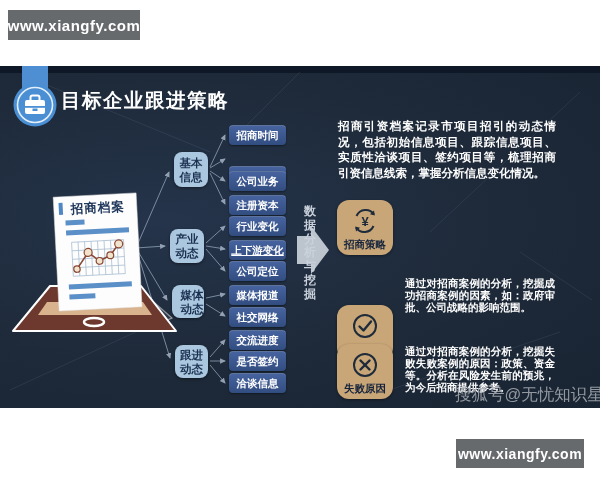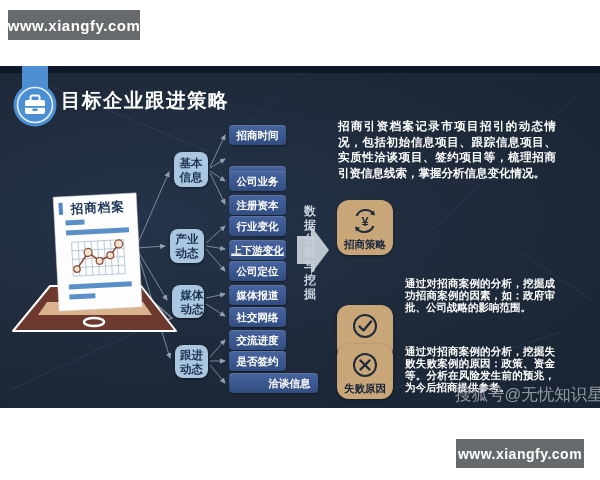--- a/index.html
+++ b/index.html
@@ -154,21 +154,21 @@
   <div class="node" style="top:142px;margin-top:24px;">所属行业</div>
   <div class="node" style="top:171px;">公司业务</div>
   <div class="node" style="top:195px;">注册资本</div>
   <div class="node" style="top:216px;">行业变化</div>
   <div class="node" style="top:240px;text-decoration:underline;">上下游变化</div>
   <div class="node" style="top:261px;">公司定位</div>
   <div class="node" style="top:285px;">媒体报道</div>
   <div class="node" style="top:307px;">社交网络</div>
   <div class="node" style="top:330px;">交流进度</div>
   <div class="node" style="top:351px;">是否签约</div>
-  <div class="node" style="top:373px;padding-left:32px;">洽谈信息</div>
+  <div class="node" style="top:373px;">洽谈信息</div>
 
   <svg class="mining-arrow" viewBox="0 0 46 62">
     <polygon points="7,16 21,16 21,6 39,30 21,54 21,44 7,44" fill="#c5ccd5" opacity=".95"></polygon>
   </svg>
   <div class="mining-label">数据分析与挖掘</div>
 
   <div class="intro">招商引资档案记录市项目招引的动态情况，包括初始信息项目、跟踪信息项目、实质性洽谈项目、签约项目等，梳理招商引资信息线索，掌握分析信息变化情况。</div>
 
   <div class="insight-icon" style="top:200px;">
     <svg width="30" height="30" viewBox="0 0 30 30">

